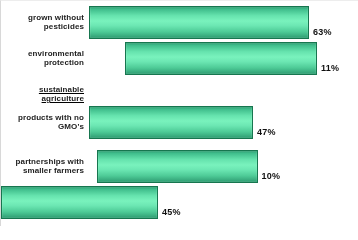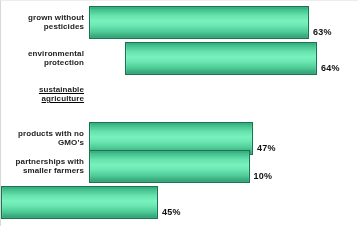--- a/index.html
+++ b/index.html
@@ -86,39 +86,39 @@
       <div class="bar" style="width: 220px;"></div>
       <div class="value-label">63%</div>
     </div>
   </div>
 
   <div class="bar-row" style="top:40px;gap:36px;">
     <div class="cat-label">environmental
 protection</div>
     <div class="bar-wrap">
       <div class="bar" style="width: 192.1px;"></div>
-      <div class="value-label">64%</div>
+      <div class="value-label">11%</div>
     </div>
   </div>
 
   <div class="bar-row" style="top:76px;text-decoration:underline;">
     <div class="cat-label">sustainable
 agriculture</div>
   </div>
 
-  <div class="bar-row" style="top:120px;">
+  <div class="bar-row" style="top:104px;">
     <div class="cat-label">products with no
 GMO's</div>
     <div class="bar-wrap">
       <div class="bar" style="width: 164.1px;"></div>
       <div class="value-label">47%</div>
     </div>
   </div>
 
-  <div class="bar-row" style="top:148px;">
+  <div class="bar-row" style="top:148px;gap:8px;">
     <div class="cat-label">partnerships with
 smaller farmers</div>
     <div class="bar-wrap">
       <div class="bar" style="width: 160.6px;"></div>
       <div class="value-label">10%</div>
     </div>
   </div>
 
   <div class="bar-row" style="top:184px;">
     <div class="bar-wrap">

